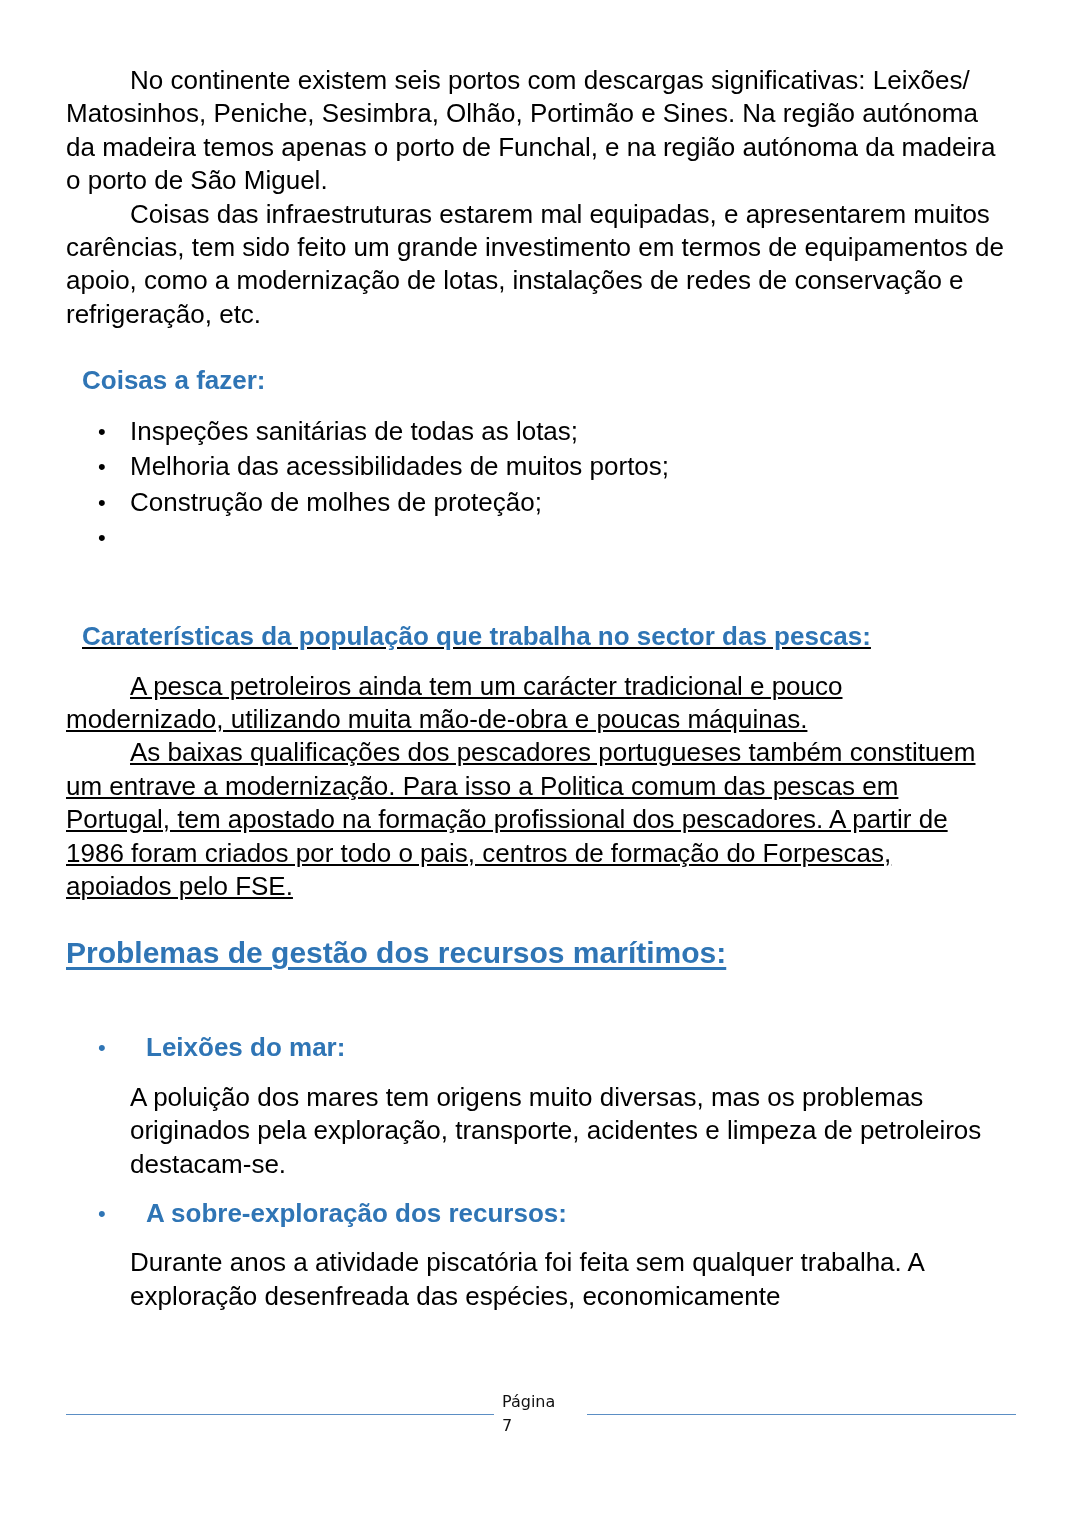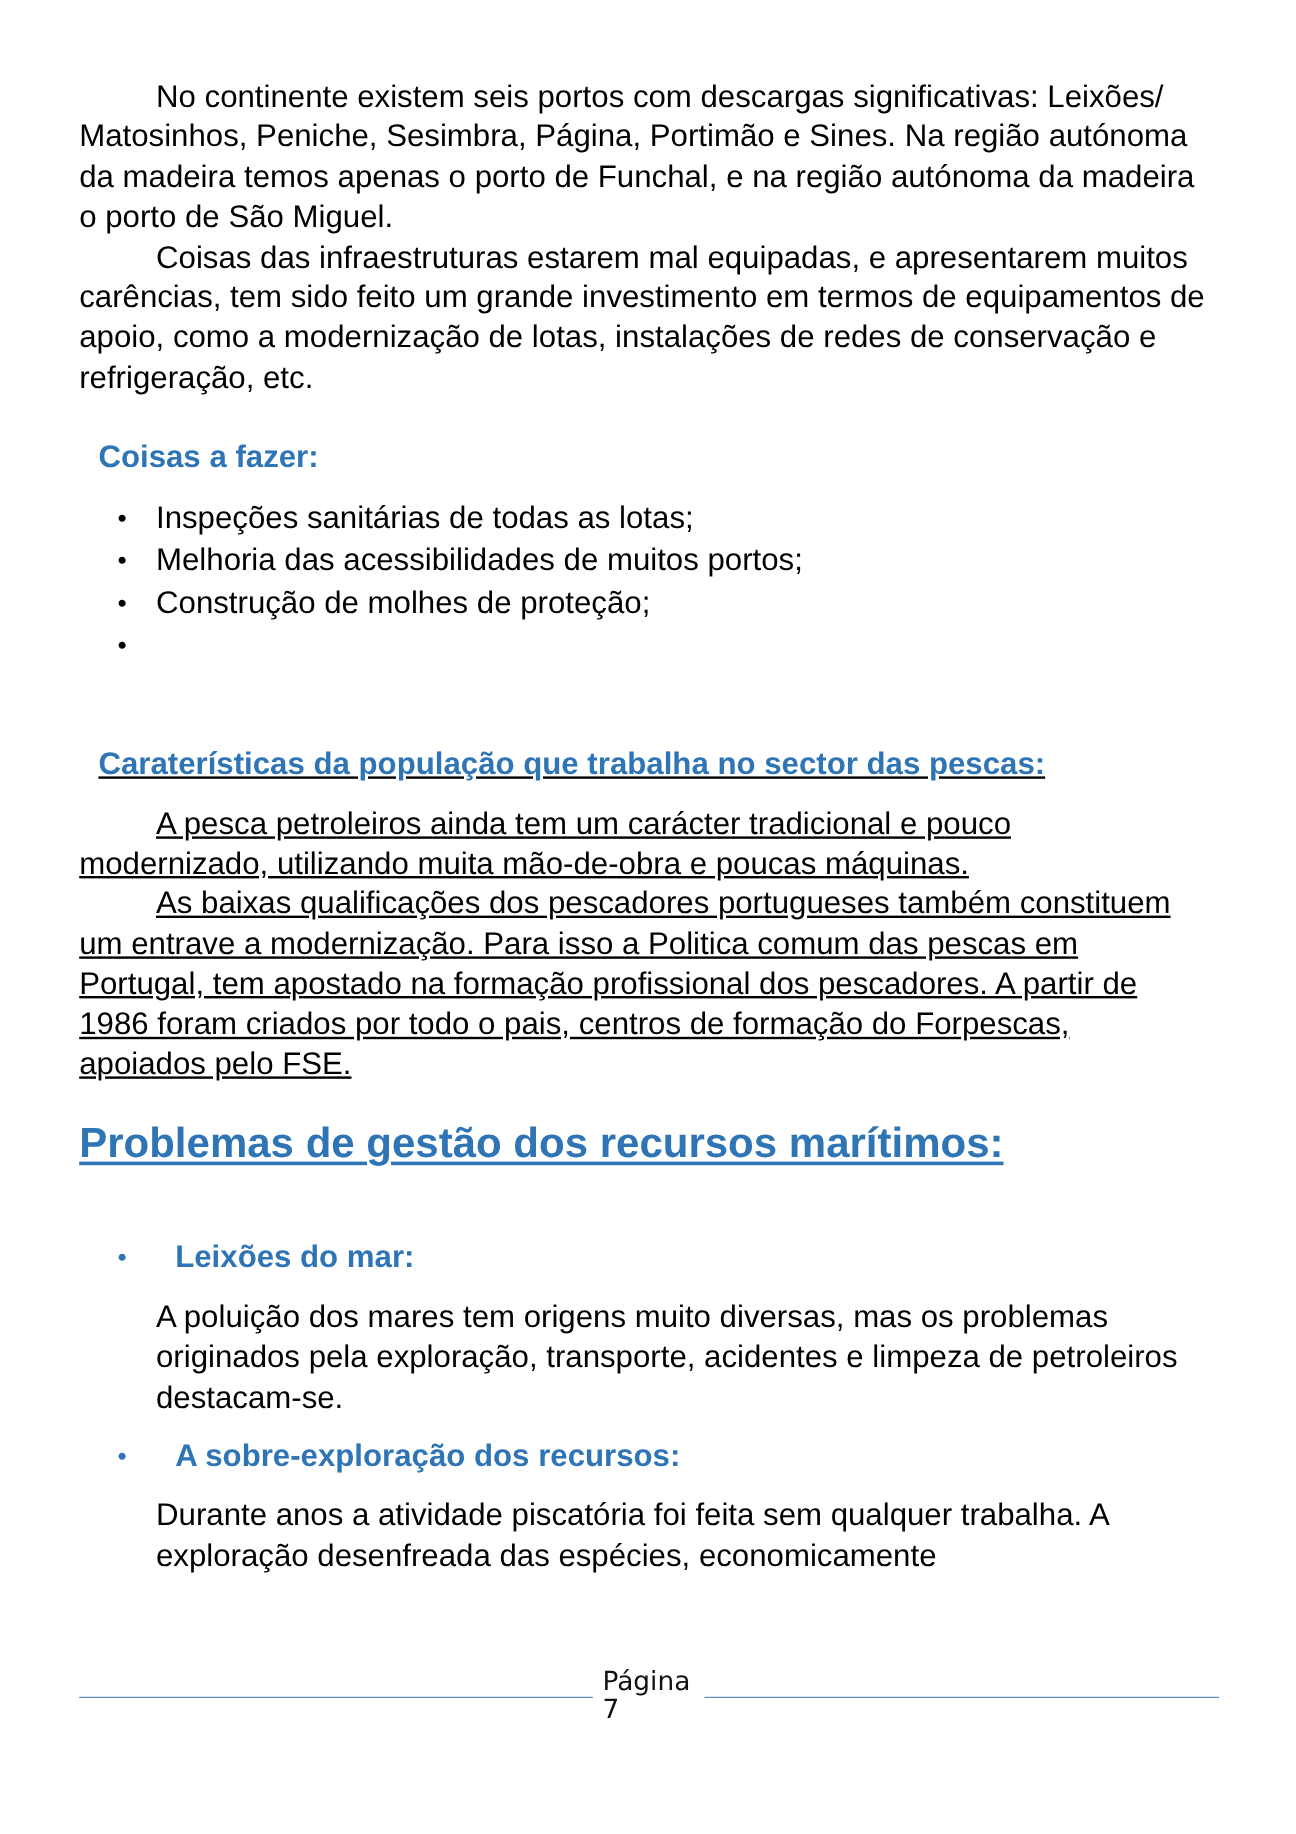--- a/index.html
+++ b/index.html
@@ -5,36 +5,36 @@
     html, body { margin: 0; padding: 0; background: #ffffff; }
     body { width: 1080px; height: 1528px; position: relative; overflow: hidden;
       font-family: "Liberation Sans", sans-serif; color: #000; }
     .page { position: absolute; left: 66px; top: 64px; width: 950px; }
     p { margin: 0; font-size: 26px; line-height: 33.4px; }
     .indent { text-indent: 64px; }
     .h-blue { color: #2f75b5; font-weight: bold; font-size: 26px; line-height: 33.4px; margin: 16px; }
     ul.bullets { list-style: none; margin: 0; padding: 0; }
     ul.bullets li { position: relative; padding-left: 64px; font-size: 26px; line-height: 35.5px; }
     ul.bullets li .dot { position: absolute; left: 32px; top: 0; font-size: 22px; }
-    .h-big { color: #2f75b5; font-weight: bold; font-size: 35px; line-height: 40px; text-decoration: underline;
+    .h-big { color: #2f75b5; font-weight: bold; font-size: 30px; line-height: 40px; text-decoration: underline;
       text-decoration-thickness: 3px; text-underline-offset: 4px; margin: 0; }
     .sub-item { position: relative; padding-left: 64px; }
     .sub-item .dot { position: absolute; left: 32px; top: 0; color: #2f75b5; font-size: 22px; line-height: 33.4px; }
     .footer { position: absolute; top: 1390px; left: 66px; width: 950px; height: 50px; }
     .footer .line-l { position: absolute; left: 0; top: 24px; width: 428px; height: 1px; background: #5b8ec4; }
     .footer .line-r { position: absolute; left: 521px; top: 24px; width: 429px; height: 1px; background: #5b8ec4; }
-    .footer .pg { position: absolute; left: 436px; top: 0; font-family: "DejaVu Sans", sans-serif; font-size: 22px; line-height: 24px; color: #111; }
+    .footer .pg { position: absolute; left: 436px; top: 0; font-family: "DejaVu Sans", sans-serif; font-size: 16px; line-height: 24px; color: #111; }
   </style>
 </head>
 <body>
 
 <div class="page">
 
   <div style="width:940px;">
-    <p class="indent">No continente existem seis portos com descargas significativas: Leixões/ Matosinhos, Peniche, Sesimbra, Página, Portimão e Sines. Na região autónoma da madeira temos apenas o porto de Funchal, e na região autónoma da madeira o porto de São Miguel.</p>
+    <p class="indent">No continente existem seis portos com descargas significativas: Leixões/ Matosinhos, Peniche, Sesimbra, Olhão, Portimão e Sines. Na região autónoma da madeira temos apenas o porto de Funchal, e na região autónoma da madeira o porto de São Miguel.</p>
     <p class="indent">Coisas das infraestruturas estarem mal equipadas, e apresentarem muitos carências, tem sido feito um grande investimento em termos de equipamentos de apoio, como a modernização de lotas, instalações de redes de conservação e refrigeração, etc.</p>
   </div>
 
   <div style="margin-top:33px;">
     <h3 class="h-blue">Coisas a fazer:</h3>
     <ul class="bullets">
       <li><span class="dot">•</span><span>Inspeções sanitárias de todas as lotas;</span></li>
       <li><span class="dot">•</span><span>Melhoria das acessibilidades de muitos portos;</span></li>
       <li><span class="dot">•</span><span>Construção de molhes de proteção;</span></li>
       <li><span class="dot">•</span></li>

